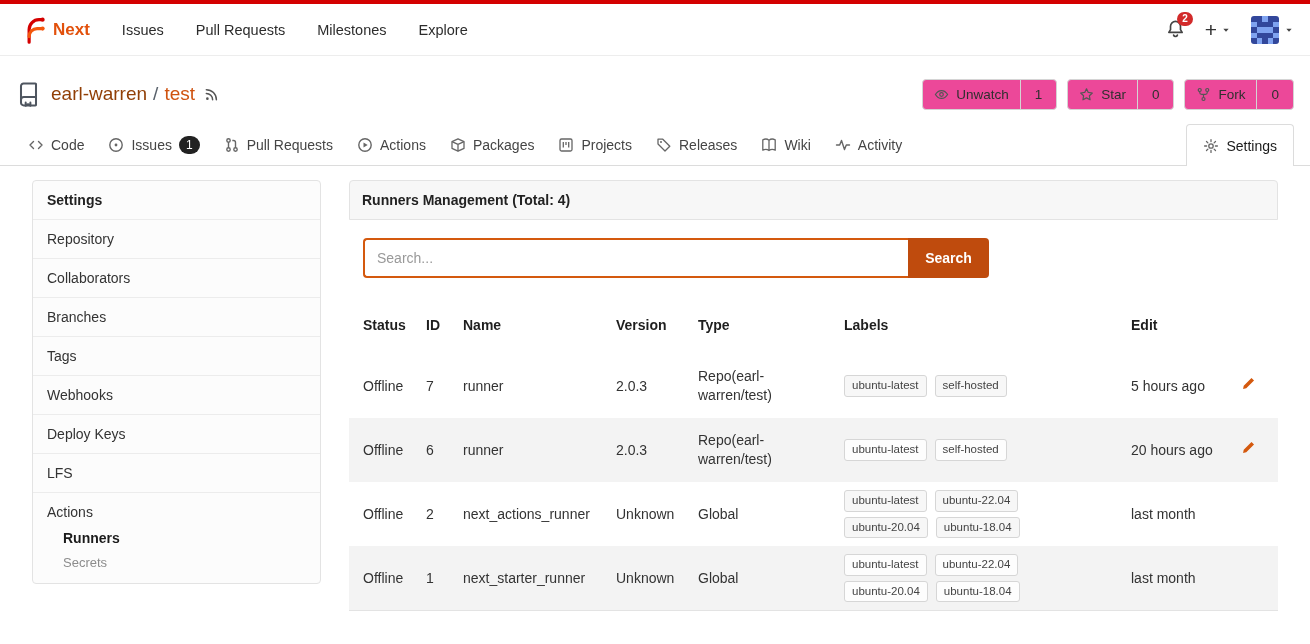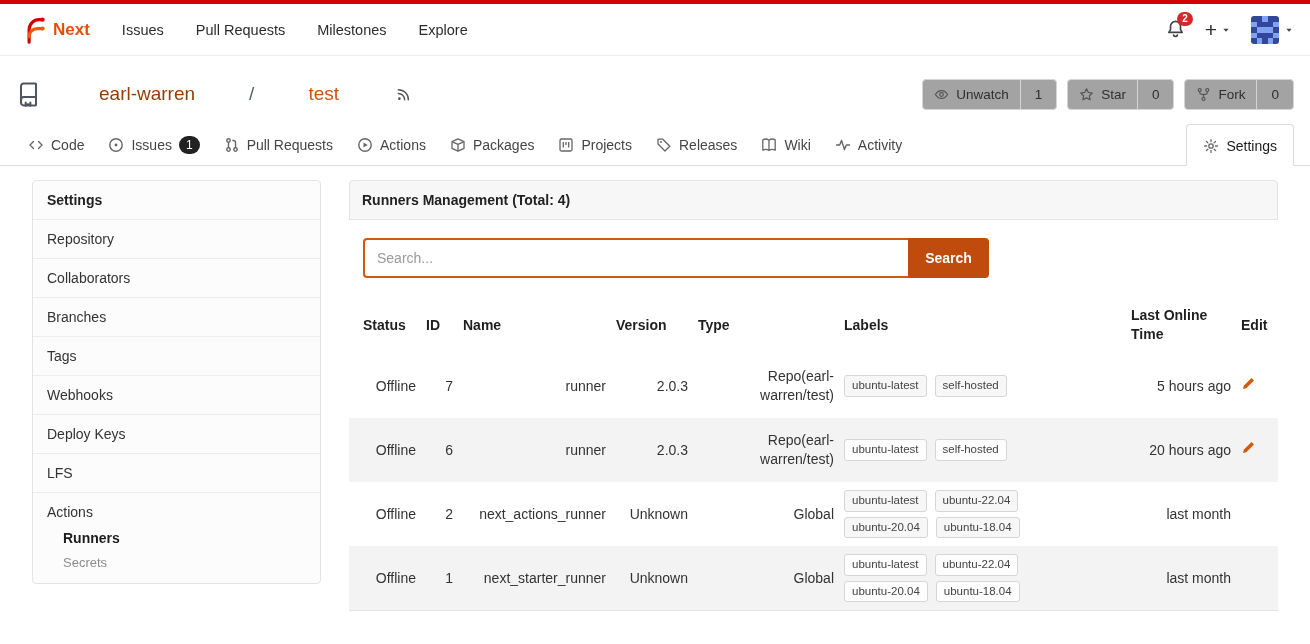--- a/index.html
+++ b/index.html
@@ -24,29 +24,29 @@
     font-size: 10px; font-weight: 700; border-radius: 9px; padding: 1.5px 5px; line-height: 1.1; }
   .plus-group { display: flex; align-items: center; gap: 4px; color: #333; }
   .plus-sign { font-size: 21px; font-weight: 400; line-height: 1; }
   .caret-svg { width: 10px; height: 10px; fill: #444; }
   .avatar-group { display: flex; align-items: center; gap: 5px; }
   .avatar { width: 28px; height: 28px; border-radius: 3px; overflow: hidden; display: block; }
   .avatar svg { width: 100%; height: 100%; shape-rendering: crispEdges; display: block; }
 
   
   .repo-head { padding: 16px 16px 0; }
-  .repo-title-row { display: flex; align-items: center; height: 44px; gap: 48px; }
+  .repo-title-row { display: flex; align-items: center; height: 44px; }
   .repo-icon { width: 25px; height: 25px; color: #4f5660; }
   .repo-owner { color: #913f06; font-size: 19px; margin-left: 10px; }
   .repo-sep { color: #57606a; font-size: 19px; margin: 0 6px; }
   .repo-name { color: #cf5310; font-size: 19px; font-weight: 500; }
   .rss-link { margin-left: 9px; color: #555; display: flex; }
   .rss-link svg { width: 15px; height: 15px; }
   .repo-actions { margin-left: auto; display: flex; gap: 10px; }
-  .btn-group { display: flex; border: 1px solid #d4d4d4; border-radius: 4px; background: #a3a3a3;
+  .btn-group { display: flex; border: 1px solid #d4d4d4; border-radius: 4px; background: #ec4899;
     font-size: 13.5px; color: #2f2f2f; overflow: hidden; }
   .btn-seg { display: flex; align-items: center; gap: 7px; padding: 7px 11px; }
   .btn-seg svg.icon { width: 15px; height: 15px; color: #555; }
   .btn-cnt { padding: 7px 14px; border-left: 1px solid #d4d4d4; display: flex; align-items: center; }
 
   
   .tabs-wrap { position: relative; margin-top: 8px; }
   .tabs-line { position: absolute; bottom: 0; left: -16px; right: -16px; height: 1px; background: #dcdcdc; }
   .tabs-row { display: flex; align-items: stretch; position: relative; }
   .tab { display: flex; align-items: center; gap: 7px; padding: 12px 12px; color: #454545; font-size: 14px; }
@@ -79,21 +79,21 @@
   .search-input { width: 545px; border: 2px solid #d4590e; border-right: none; border-radius: 4px 0 0 4px;
     padding: 0 12px; font-size: 14px; color: #333; outline: none; font-family: inherit; }
   .search-input::placeholder { color: #999; }
   .search-btn { width: 81px; background: #bf4b0d; color: #fff; font-weight: 700; font-size: 14px;
     border: none; border-radius: 0 4px 4px 0; font-family: inherit; cursor: pointer; }
 
   .trow { display: grid; grid-template-columns: 63px 37px 153px 82px 146px 287px 110px 1fr;
     padding: 0 14px; align-items: center; min-height: 64px; }
   .thead { font-weight: 700; color: #1f1f1f; min-height: 58px; }
   .tcell { padding-right: 10px; line-height: 1.35; }
-  .rows { border-bottom: 1px solid #e3e3e3; text-align: right; }
+  .rows { border-bottom: 1px solid #e3e3e3; }
   .rows .trow:nth-child(even) { background: #f3f3f3; }
   .chips { display: flex; flex-wrap: wrap; gap: 5px 8px; width: 205px; }
   .chip { display: inline-block; padding: 2px 7px; font-size: 11.5px; color: #444;
     border: 1px solid #d6d6d6; border-radius: 3px; background: #f7f7f7; white-space: nowrap; }
   .rows .trow:nth-child(even) .chip { background: #fdfdfd; }
   .edit-btn { display: inline-flex; cursor: pointer; }
   .edit-btn svg { width: 15px; height: 15px; }
 </style>
 </head>
 <body>
@@ -308,21 +308,20 @@
       <button class="search-btn">Search</button>
     </div>
 
     <div class="trow thead">
       <div class="tcell">Status</div>
       <div class="tcell">ID</div>
       <div class="tcell">Name</div>
       <div class="tcell">Version</div>
       <div class="tcell">Type</div>
       <div class="tcell">Labels</div>
-      <div class="tcell">Last Online Time</div>
       <div class="tcell">Edit</div>
     </div>
 
     <div class="rows">
       <div class="trow">
         <div class="tcell">Offline</div>
         <div class="tcell">7</div>
         <div class="tcell">runner</div>
         <div class="tcell">2.0.3</div>
         <div class="tcell">Repo(earl-warren/test)</div>

